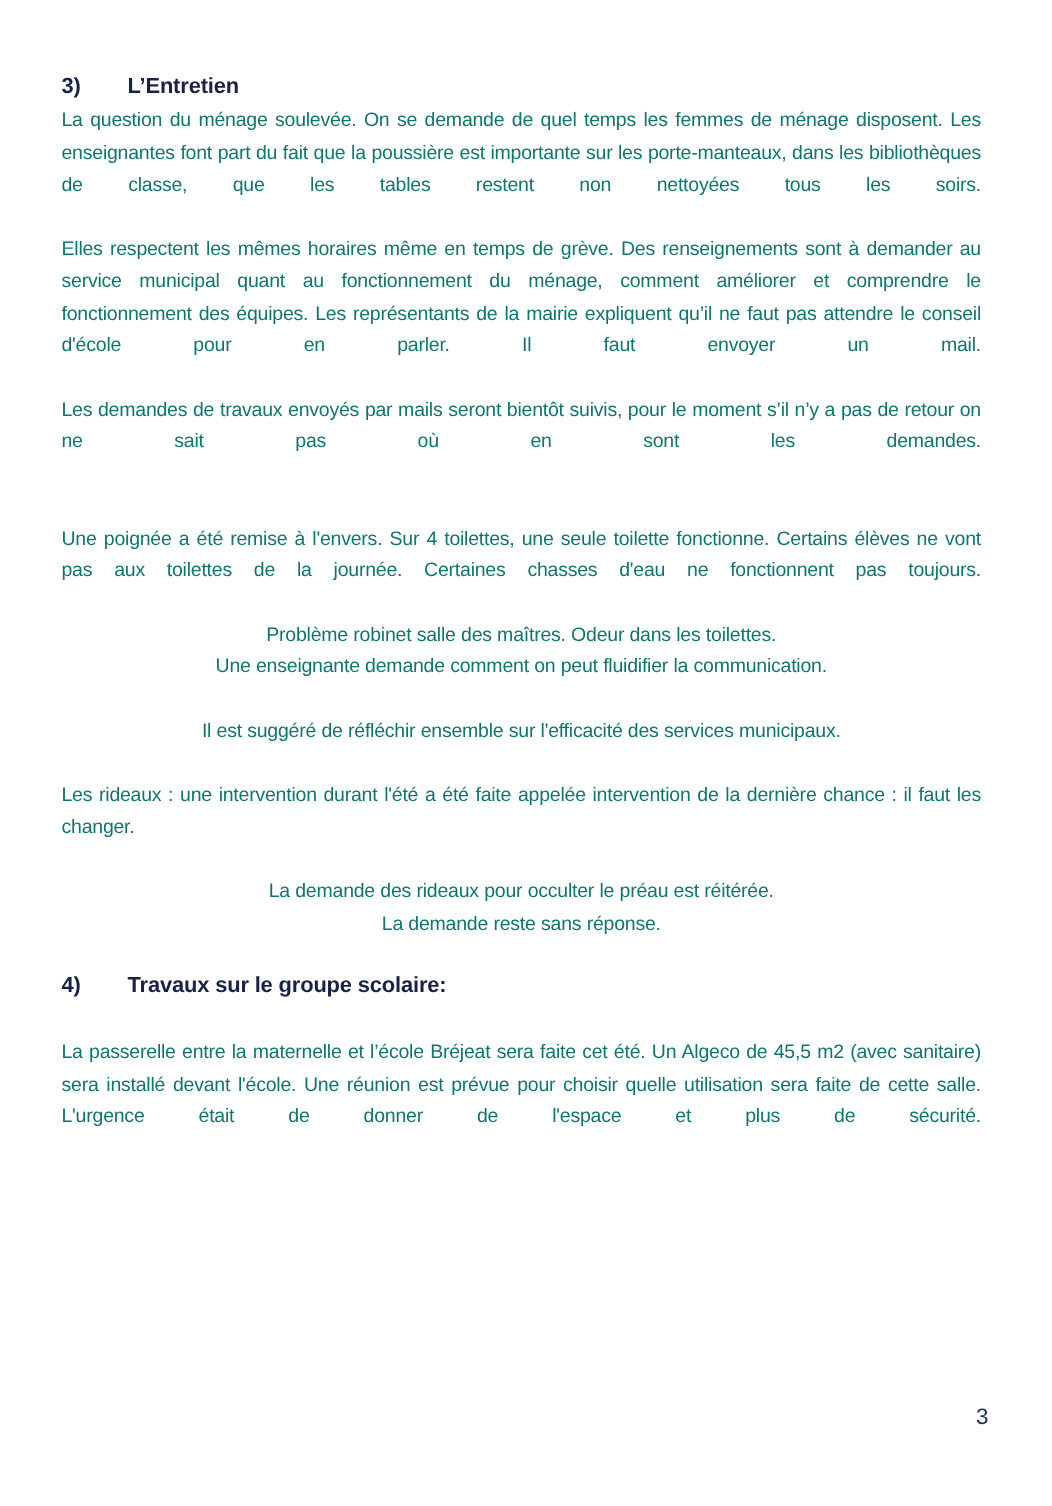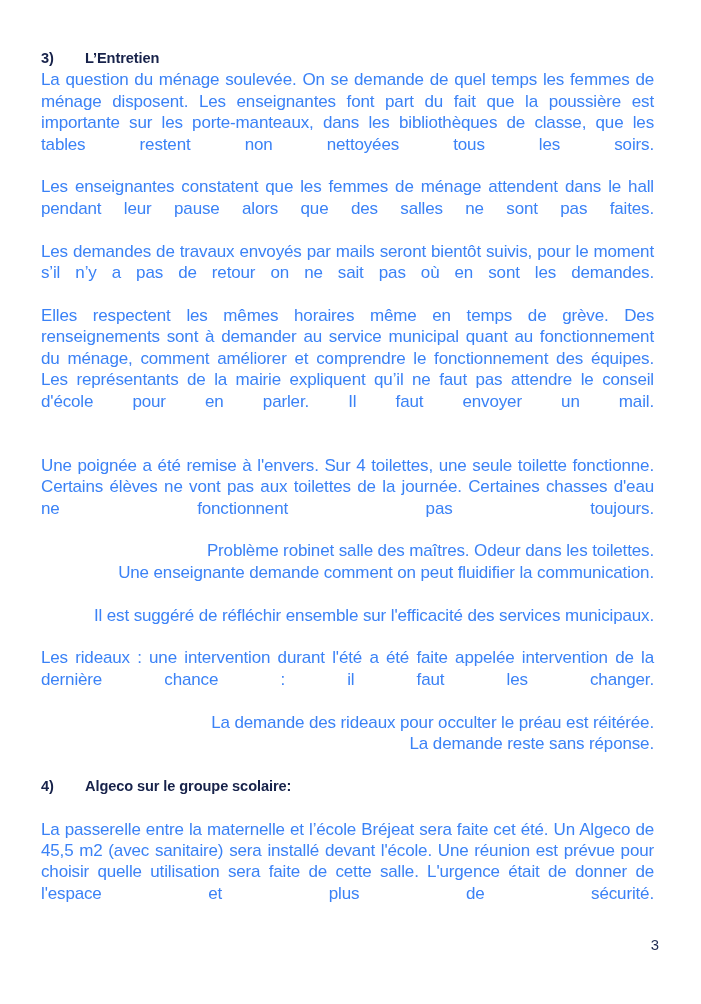--- a/index.html
+++ b/index.html
@@ -33,38 +33,38 @@
     letter-spacing: -0.1px;
     margin: 0;
     white-space: pre;
   }
   .heading .num {
     display: inline-block;
     width: 44px;
   }
   p.para {
     margin: 0;
-    color: #3b82f6;
-    font-size: 17px;
+    color: #0f766e;
+    font-size: 13px;
     line-height: 21.4px;
     letter-spacing: -0.15px;
     text-align: justify;
     text-justify: inter-word;
     word-spacing: 0.1px;
     -webkit-hyphens: none;
     hyphens: none;
   }
   
   p.para::after {
     content: "";
     display: inline-block;
     width: 100%;
   }
   p.nojust {
-    text-align: right;
+    text-align: center;
   }
   p.nojust::after { display: none; content: none; }
 
   .blank {
     height: 21.4px;
   }
   .page-number {
     position: absolute;
     right: 42px;
     top: 935px;
@@ -78,25 +78,24 @@
 </head>
 <body>
 
 <div class="page">
   <div class="content">
 
     <h2 class="heading"><span class="num">3)</span><span>L’Entretien</span></h2>
 
     <p class="para">La question du ménage soulevée. On se demande de quel temps les femmes de ménage disposent. Les enseignantes font part du fait que la poussière est importante sur les porte-manteaux, dans les bibliothèques de classe, que les tables restent non nettoyées tous les soirs.</p>
 
-    <p class="para">Les enseignantes constatent que les femmes de ménage attendent dans le hall pendant leur pause alors que des salles ne sont pas faites.</p>
+
+    <p class="para">Elles respectent les mêmes horaires même en temps de grève. Des renseignements sont à demander au service municipal quant au fonctionnement du ménage, comment améliorer et comprendre le fonctionnement des équipes. Les représentants de la mairie expliquent qu’il ne faut pas attendre le conseil d'école pour en parler. Il faut envoyer un mail.</p>
 
     <p class="para">Les demandes de travaux envoyés par mails seront bientôt suivis, pour le moment s’il n’y a pas de retour on ne sait pas où en sont les demandes.</p>
-
-    <p class="para">Elles respectent les mêmes horaires même en temps de grève. Des renseignements sont à demander au service municipal quant au fonctionnement du ménage, comment améliorer et comprendre le fonctionnement des équipes. Les représentants de la mairie expliquent qu’il ne faut pas attendre le conseil d'école pour en parler. Il faut envoyer un mail.</p>
 
     <div class="blank"></div>
 
 
     <p class="para">Une poignée a été remise à l'envers. Sur 4 toilettes, une seule toilette fonctionne. Certains élèves ne vont pas aux toilettes de la journée. Certaines chasses d'eau ne fonctionnent pas toujours.</p>
 
     <p class="para nojust">Problème robinet salle des maîtres. Odeur dans les toilettes.</p>
 
 
     <p class="para nojust">Une enseignante demande comment on peut fluidifier la communication.</p>
@@ -108,21 +107,21 @@
     <div class="blank"></div>
 
     <p class="para">Les rideaux : une intervention durant l'été a été faite appelée intervention de la dernière chance : il faut les changer.</p>
 
     <p class="para nojust">La demande des rideaux pour occulter le préau est réitérée.</p>
 
     <p class="para nojust">La demande reste sans réponse.</p>
 
     <div class="blank"></div>
 
-    <h2 class="heading"><span class="num">4)</span><span>Algeco sur le groupe scolaire:</span></h2>
+    <h2 class="heading"><span class="num">4)</span><span>Travaux sur le groupe scolaire:</span></h2>
 
     <div class="blank"></div>
 
     <p class="para">La passerelle entre la maternelle et l’école Bréjeat sera faite cet été.  Un Algeco de 45,5 m2 (avec sanitaire) sera installé devant l'école. Une réunion est prévue pour choisir quelle utilisation sera faite de cette salle. L'urgence était de donner de l'espace et plus de sécurité.</p>
 
   </div>
 
   <div class="page-number">3</div>
 </div>
 

